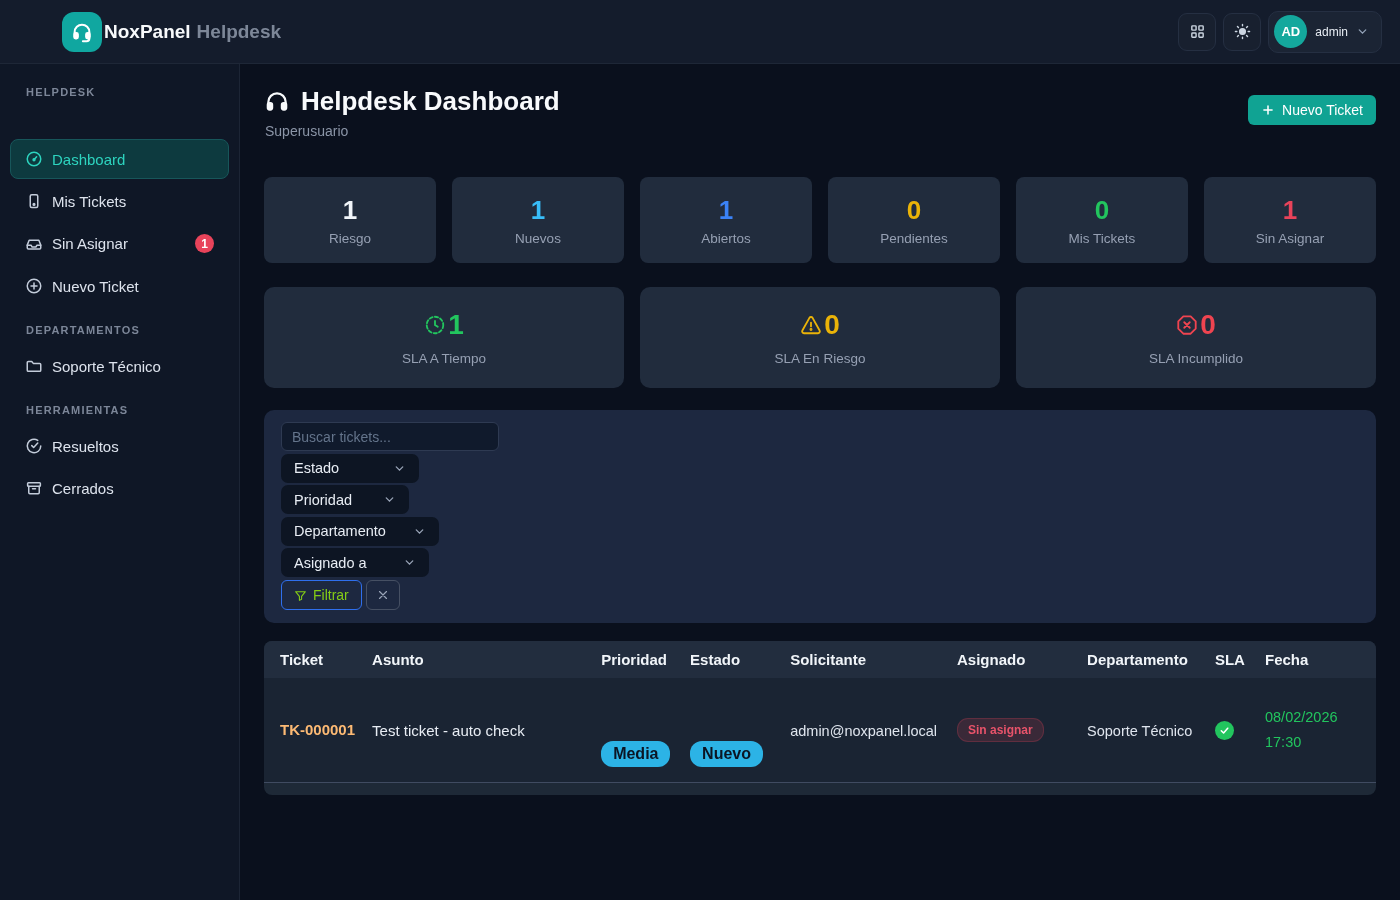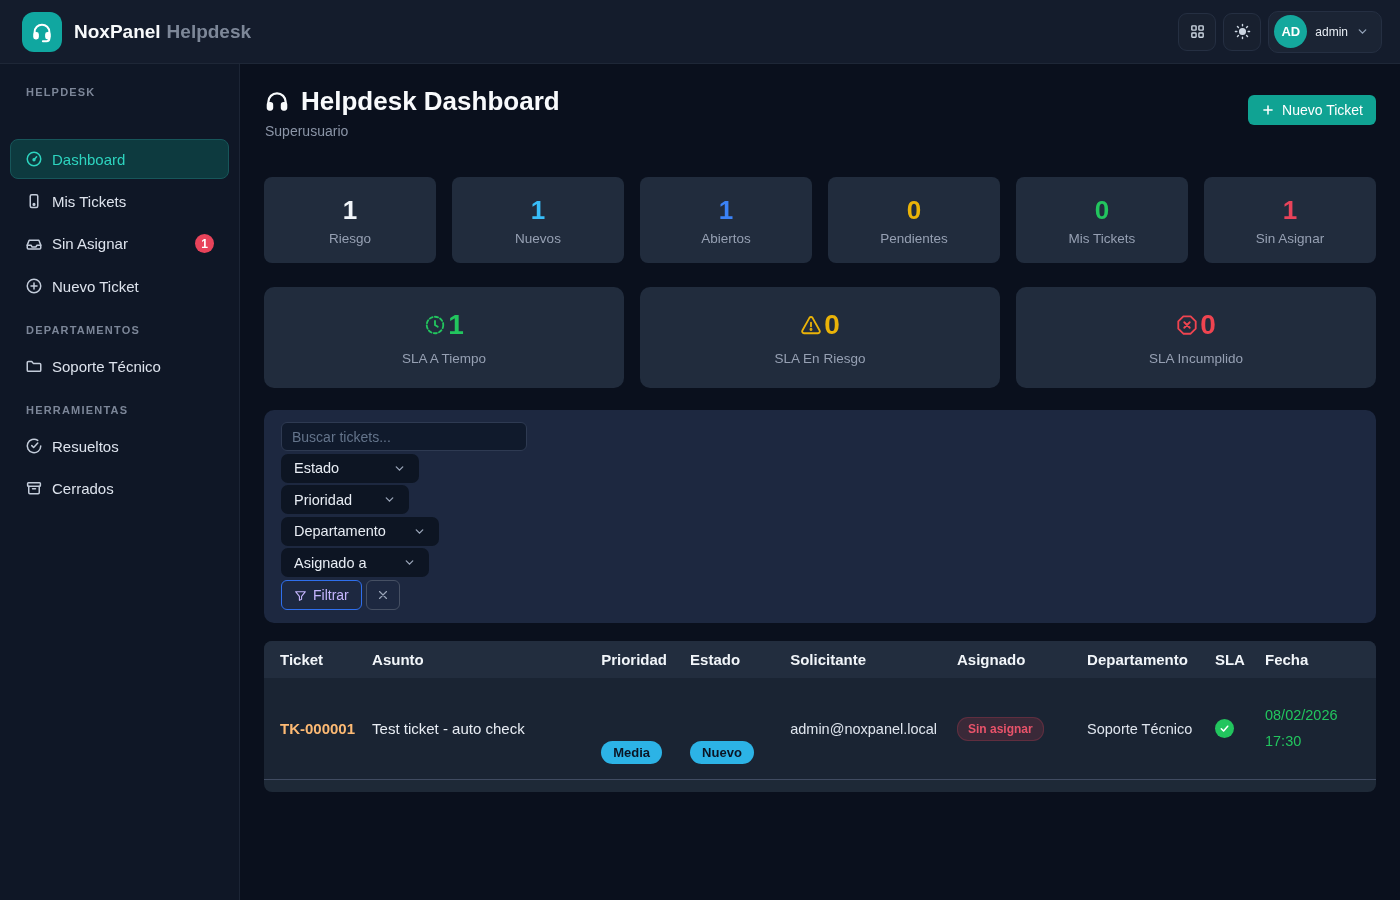--- a/index.html
+++ b/index.html
@@ -10,21 +10,21 @@
     color: #e2e8f0;
   }
   svg { display: block; }
 
   
   .topbar {
     height: 64px; background: #141c2c; border-bottom: 1px solid #1e2737;
     display: flex; align-items: center; justify-content: space-between;
     padding: 0 18px 0 22px;
   }
-  .brand-wrap { display: flex; align-items: center; gap: 12px; }
+  .brand-wrap { display: flex; align-items: center; gap: 2px; margin-left: 40px; }
   .logo-box {
     width: 40px; height: 40px; border-radius: 12px;
     background: #10a7a0; display: flex; align-items: center; justify-content: center;
   }
   .brand-name { font-size: 19px; font-weight: bold; color: #f8fafc; }
   .brand-suffix { font-size: 19px; font-weight: bold; color: #7d8798; margin-left: 6px; }
   .topbar-right { display: flex; align-items: center; gap: 7px; }
   .icon-btn {
     width: 38px; height: 38px; border-radius: 9px; background: #18202f;
     border: 1px solid #252f42; display: flex; align-items: center; justify-content: center;
@@ -111,41 +111,41 @@
   .sla-value { font-size: 28px; font-weight: bold; }
   .sla-label { font-size: 13.5px; color: #96a0b3; }
   .g { color: #22c55e; } .y { color: #eab308; } .r { color: #ef4450; }
 
   
   .filter-card {
     background: #1d2840; border-radius: 10px; margin-top: 22px;
     padding: 12px 17px 13px; 
   }
   .search-input {
-    width: 246px; height: 29px; background: #101a2c; border: 1px solid #2e3a52;
+    width: 218px; height: 29px; background: #101a2c; border: 1px solid #2e3a52;
     border-radius: 6px; color: #e2e8f0; font-size: 14px; padding: 0 10px;
     font-family: inherit; display: block;
   }
   .search-input::placeholder { color: #64748b; }
   .dropdown {
     display: flex; align-items: center; justify-content: space-between;
     background: #0d1523; border-radius: 7px; height: 29px;
     padding: 0 13px; margin-top: 2.5px; cursor: pointer;
     color: #e8edf4; font-size: 14.5px;
   }
   .dropdown .chev { color: #9aa5b8; }
   .dd-estado { width: 138px; }
   .dd-prioridad { width: 128px; }
   .dd-departamento { width: 158px; }
   .dd-asignado { width: 148px; }
   .filter-actions { display: flex; gap: 4px; margin-top: 3px; }
   .btn-filter {
     display: flex; align-items: center; gap: 6px;
     background: transparent; border: 1px solid #2f6fed; border-radius: 6px;
-    color: #c4b5fd; font-size: 14px; height: 30px; padding: 0 12px;
+    color: #84cc16; font-size: 14px; height: 30px; padding: 0 12px;
     cursor: pointer; font-family: inherit;
   }
   .btn-clear {
     background: transparent; border: 1px solid #465063; border-radius: 6px;
     color: #9aa5b8; width: 34px; height: 30px; cursor: pointer;
     display: flex; align-items: center; justify-content: center;
   }
 
   
   .table-card {
@@ -165,21 +165,21 @@
     background: #1a2433; padding: 15px 8px; font-size: 15px; vertical-align: middle;
     border-bottom: 1px solid #404b61;
   }
   tbody td:first-child { padding-left: 16px; }
   .ticket-link { color: #fdba74; font-weight: 600; text-decoration: none; word-break: break-word; line-height: 1.6; }
   .subject { color: #e8edf4; }
   .email { color: #dfe5ee; font-size: 14.5px; }
   .dept { color: #dfe5ee; font-size: 14.5px; }
   .badge-cyan {
     display: inline-block; background: #2cb3e6; color: #0b1524;
-    font-size: 13px; font-weight: bold; padding: 4px 12px; border-radius: 12px; margin-top: 48px;
+    font-size: 16px; font-weight: bold; padding: 4px 12px; border-radius: 12px; margin-top: 48px;
   }
   .badge-unassigned {
     display: inline-block; background: rgba(232, 67, 90, 0.16);
     border: 1px solid rgba(232, 67, 90, 0.22);
     color: #e8536a; font-size: 12px; font-weight: bold; padding: 4px 10px; border-radius: 11px;
   }
   .sla-ok {
     width: 19px; height: 19px; border-radius: 50%; background: #22c55e;
     display: flex; align-items: center; justify-content: center;
   }

